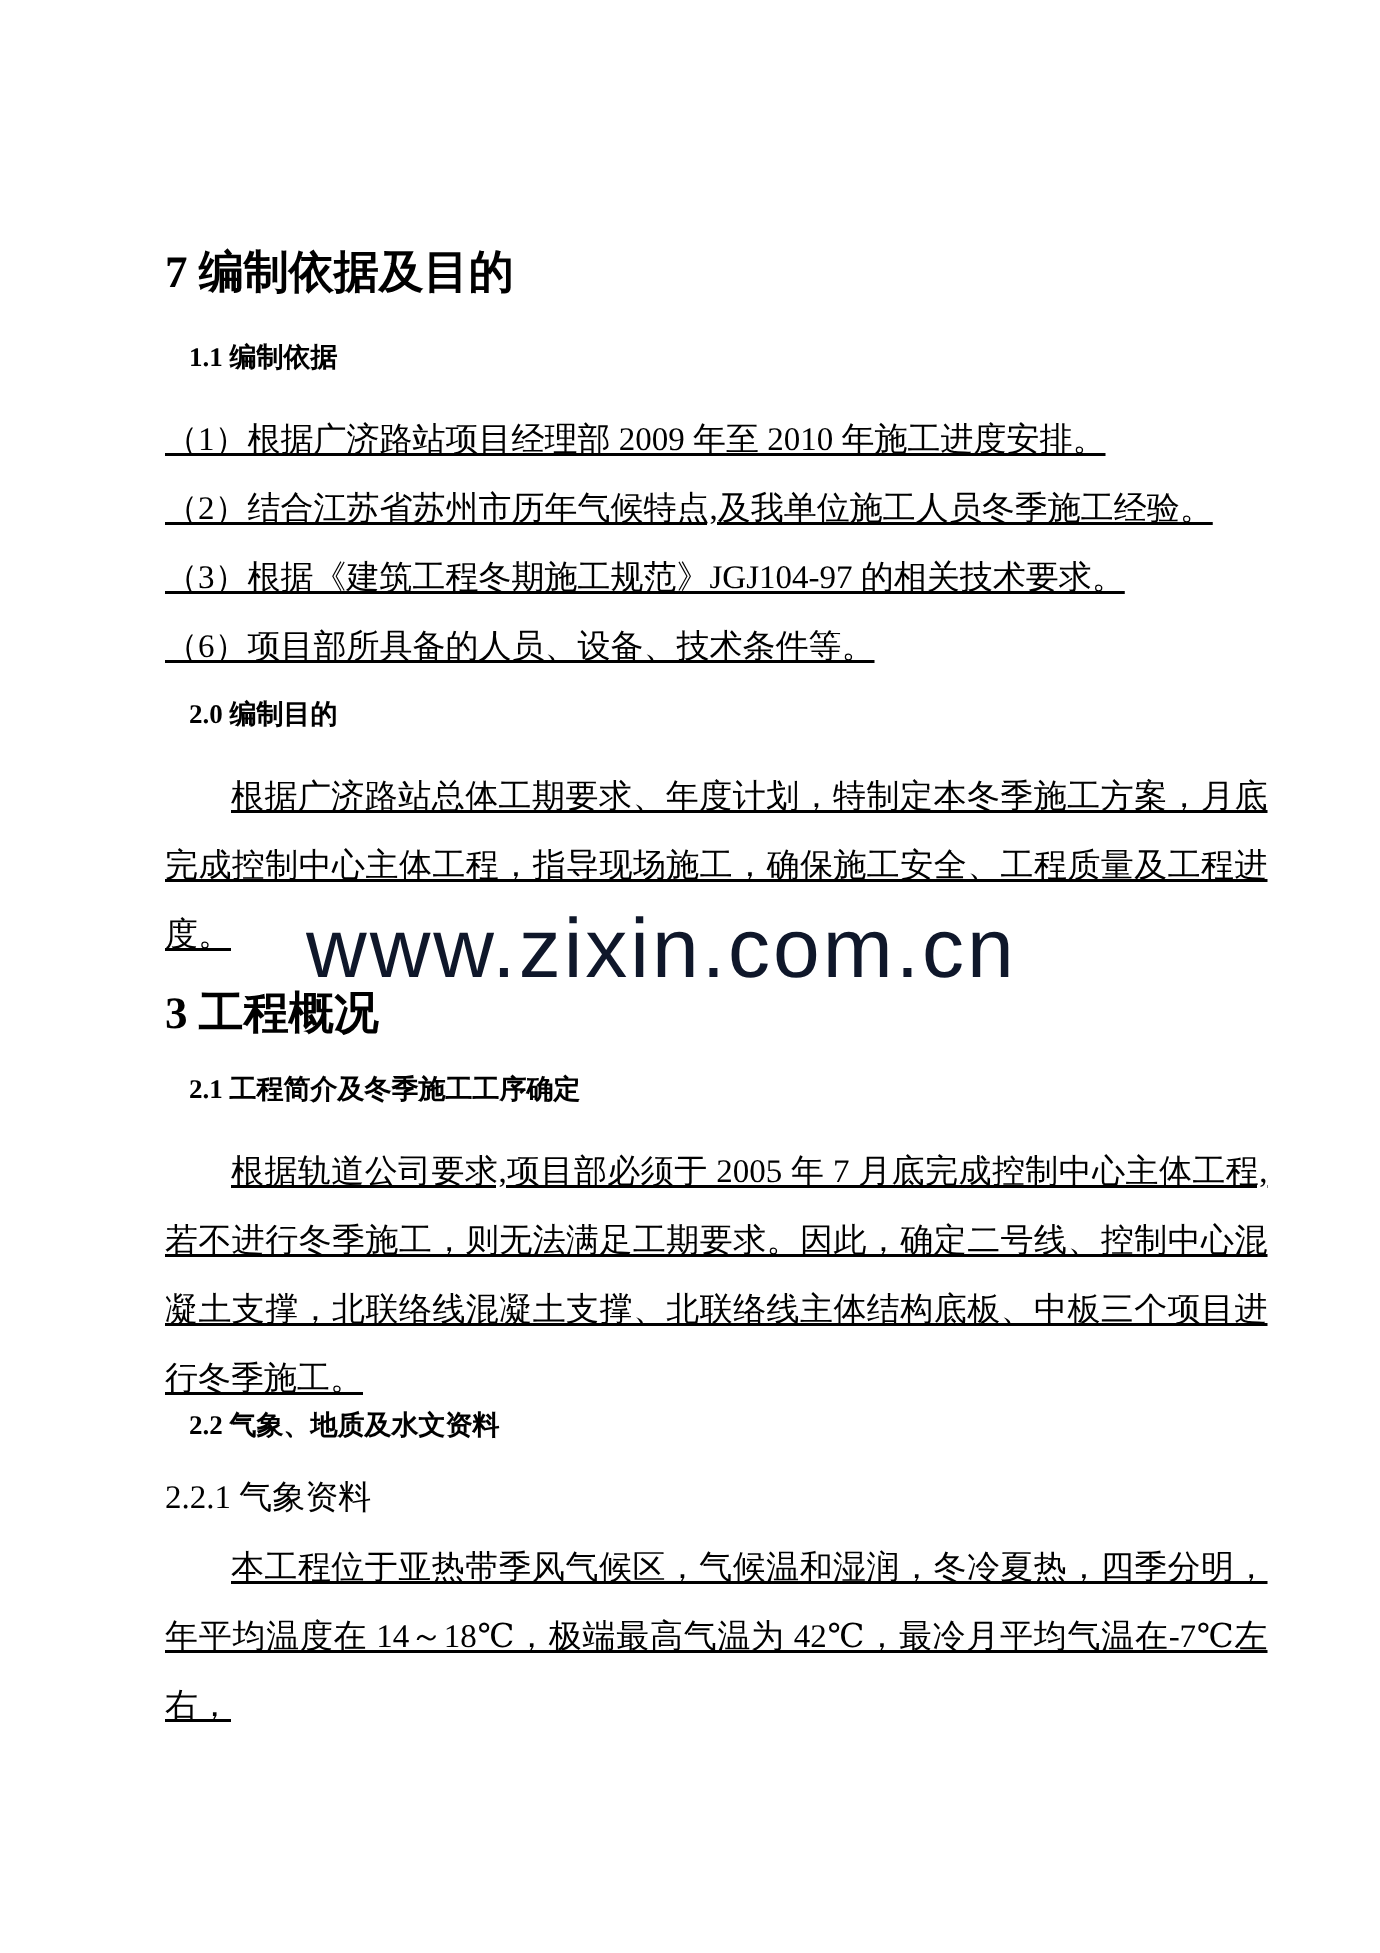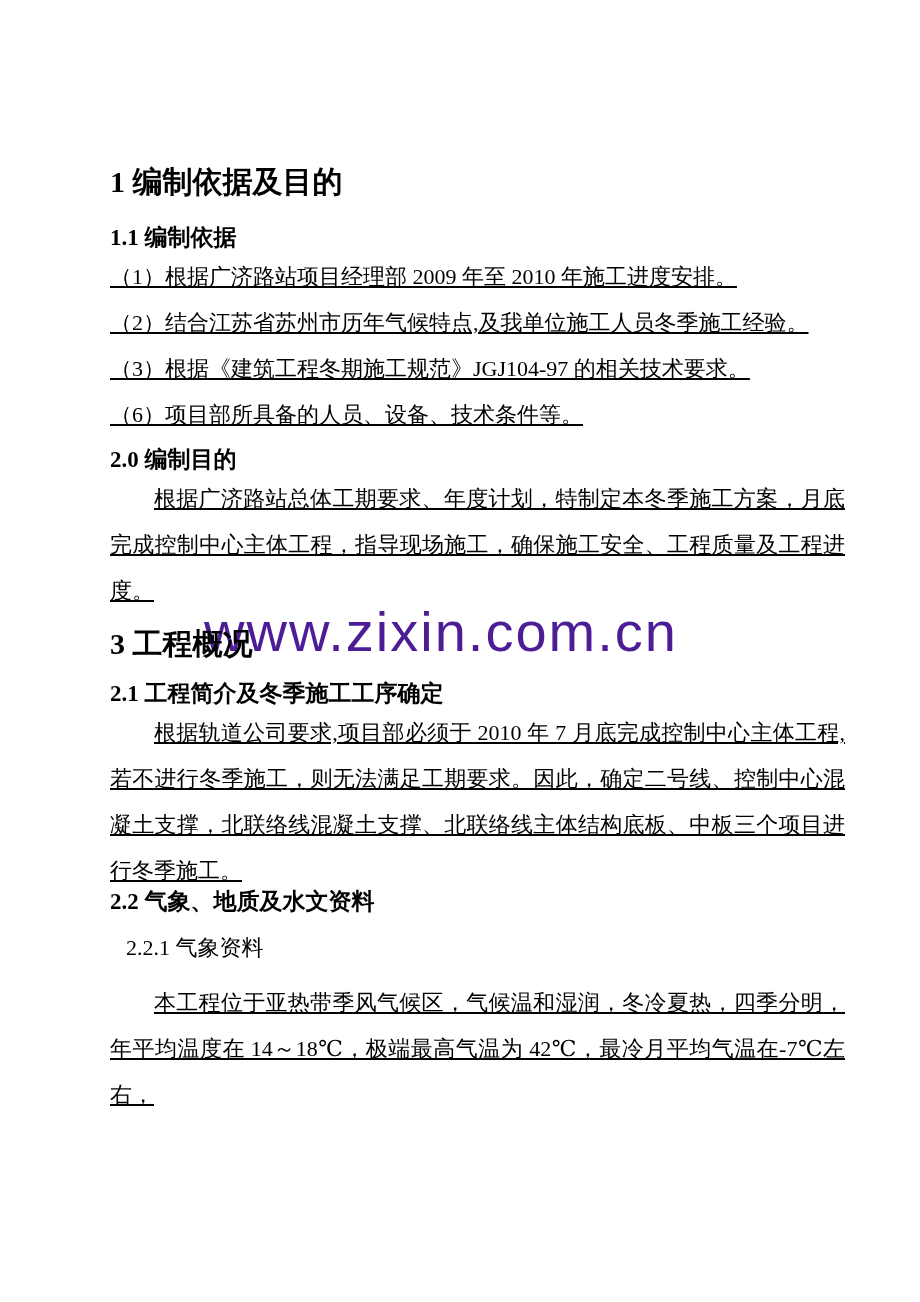--- a/index.html
+++ b/index.html
@@ -18,46 +18,46 @@
   }
   .watermark {
     position: absolute;
     left: 204px;
     top: 604px;
     z-index: 0;
     font-family: "Liberation Sans", "DejaVu Sans", sans-serif;
     font-size: 56px;
     line-height: 1;
     letter-spacing: 2px;
-    color: #4c1d95;
+    color: #0f172a;
     white-space: nowrap;
     user-select: none;
   }
   .content {
     position: relative;
     z-index: 1;
     padding: 162px 75px 0 110px; 
   }
   .h1 {
     font-size: 30px;
     font-weight: bold;
     line-height: 40px;
     margin: 0;
   }
   .h2 {
-    font-size: 23px;
+    font-size: 18px;
     font-weight: bold;
     line-height: 32px;
-    margin: 0;
+    margin: 16px;
   }
   .h3 {
     font-size: 22px;
     font-weight: normal;
     line-height: 32px;
-    margin: 16px;
+    margin: 0;
   }
   .body-p {
     font-size: 22px;
     line-height: 46px;
     margin: 0;
     text-align: justify;
     text-justify: inter-character;
     text-decoration: underline;
   }
   .indent { text-indent: 2em; }
@@ -70,42 +70,42 @@
 </style>
 </head>
 <body>
 
 <div class="page">
 
   <div class="watermark">www.zixin.com.cn</div>
 
   <div class="content">
 
-    <div class="h1">1 编制依据及目的</div>
+    <div class="h1">7 编制依据及目的</div>
 
     <div class="h2 mt20">1.1 编制依据</div>
 
     <p class="body-p">（1）根据广济路站项目经理部 2009 年至 2010 年施工进度安排。</p>
 
     <p class="body-p">（2）结合江苏省苏州市历年气候特点,及我单位施工人员冬季施工经验。</p>
 
     <p class="body-p">（3）根据《建筑工程冬期施工规范》JGJ104-97 的相关技术要求。</p>
 
     <p class="body-p">（6）项目部所具备的人员、设备、技术条件等。</p>
 
     <div class="h2 mt6">2.0 编制目的</div>
 
     <p class="body-p indent">根据广济路站总体工期要求、年度计划，特制定本冬季施工方案，月底完成控制中心主体工程，指导现场施工，确保施工安全、工程质量及工程进度。</p>
 
     <div class="h1 mt10">3 工程概况</div>
 
     <div class="h2 mt14">2.1 工程简介及冬季施工工序确定</div>
 
 
-    <p class="body-p indent">根据轨道公司要求,项目部必须于 2010 年 7 月底完成控制中心主体工程,若不进行冬季施工，则无法满足工期要求。因此，确定二号线、控制中心混凝土支撑，北联络线混凝土支撑、北联络线主体结构底板、中板三个项目进行冬季施工。</p>
+    <p class="body-p indent">根据轨道公司要求,项目部必须于 2005 年 7 月底完成控制中心主体工程,若不进行冬季施工，则无法满足工期要求。因此，确定二号线、控制中心混凝土支撑，北联络线混凝土支撑、北联络线主体结构底板、中板三个项目进行冬季施工。</p>
 
     <div class="h2 mtn8">2.2 气象、地质及水文资料</div>
 
     <div class="h3 mt14">2.2.1 气象资料</div>
 
     <p class="body-p indent mt8">本工程位于亚热带季风气候区，气候温和湿润，冬冷夏热，四季分明，年平均温度在 14～18℃，极端最高气温为 42℃，最冷月平均气温在-7℃左右，</p>
 
   </div>
 </div>
 

